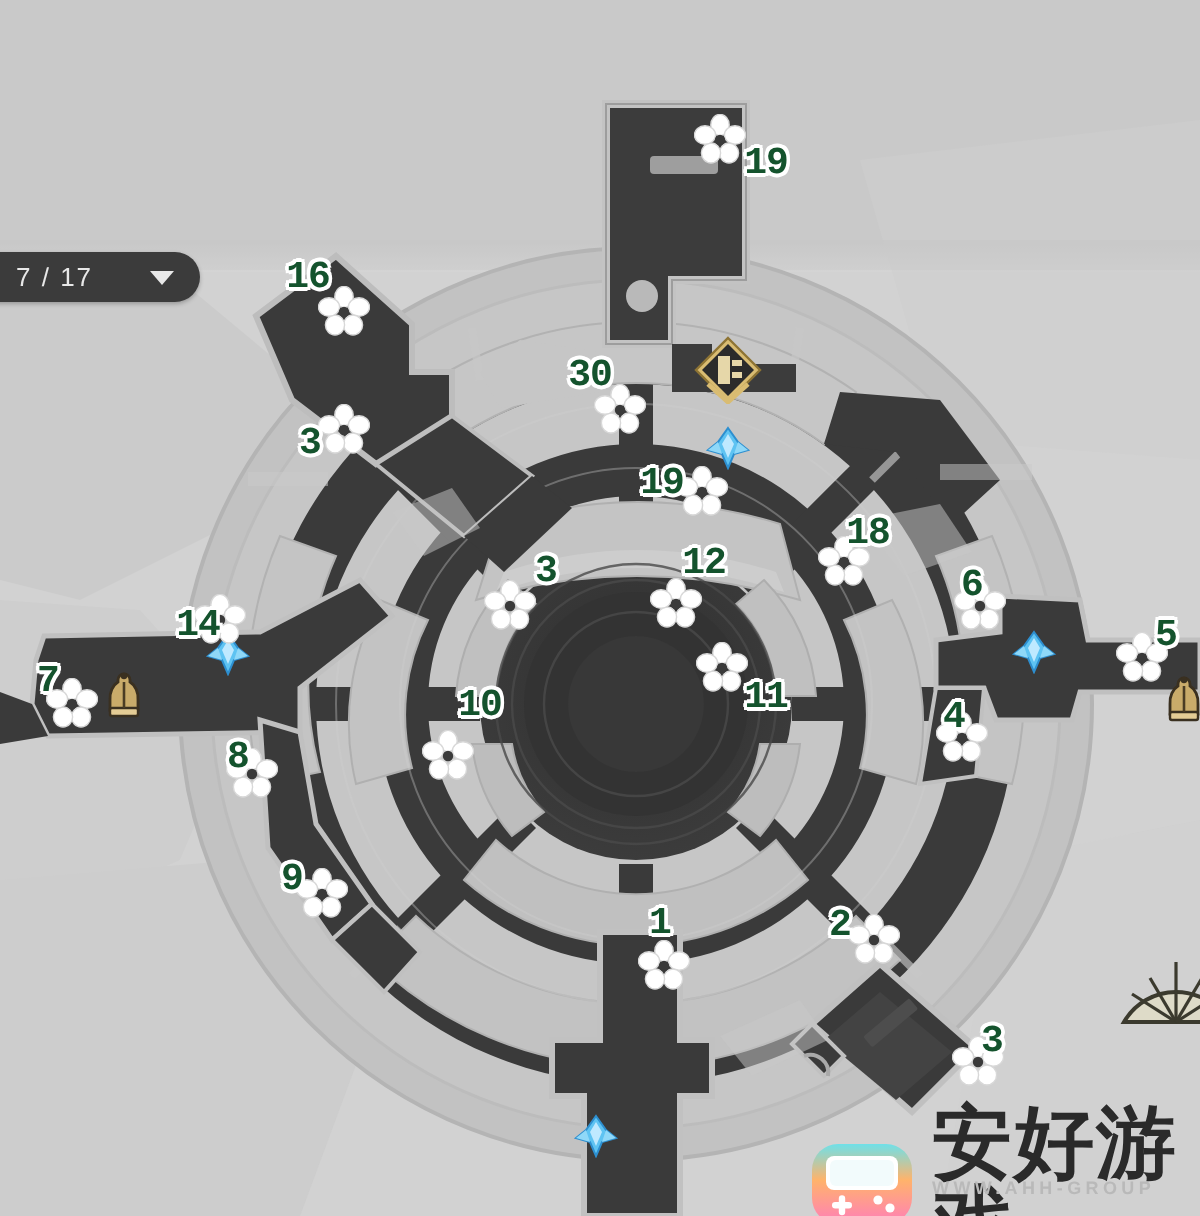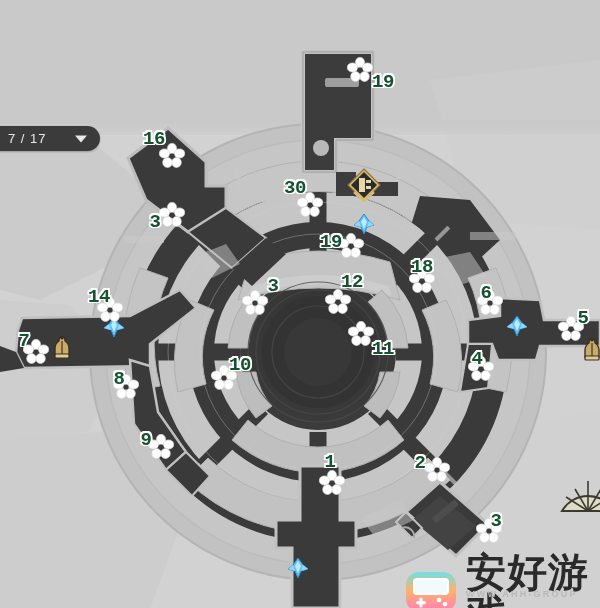--- a/index.html
+++ b/index.html
@@ -554,29 +554,29 @@
 
   <div class="num" style="left:330px;top:462px">1</div>
   <div class="num" style="left:420px;top:463px">2</div>
   <div class="num" style="left:496px;top:521px">3</div>
   <div class="num" style="left:477px;top:359px">4</div>
   <div class="num" style="left:583px;top:318px">5</div>
   <div class="num" style="left:486px;top:293px">6</div>
   <div class="num" style="left:24px;top:341px">7</div>
   <div class="num" style="left:119px;top:379px">8</div>
   <div class="num" style="left:146px;top:440px">9</div>
-  <div class="num" style="left:240px;top:365px">10</div>
+  <div class="num" style="left:240px;top:353px">10</div>
   <div class="num" style="left:273px;top:286px">3</div>
   <div class="num" style="left:352px;top:282px">12</div>
   <div class="num" style="left:383px;top:349px">11</div>
-  <div class="num" style="left:99px;top:297px">14</div>
+  <div class="num" style="left:99px;top:313px">14</div>
   <div class="num" style="left:155px;top:222px">3</div>
   <div class="num" style="left:154px;top:139px">16</div>
   <div class="num" style="left:331px;top:242px">19</div>
-  <div class="num" style="left:422px;top:267px">18</div>
+  <div class="num" style="left:434px;top:267px">18</div>
   <div class="num" style="left:383px;top:82px">19</div>
   <div class="num" style="left:295px;top:188px">30</div>
 
   <div class="dropdown">
     <span class="dd-text">7 / 17</span>
     <span class="dd-arrow"></span>
   </div>
 
   <div class="wm">
     <div class="wm-wrap">

